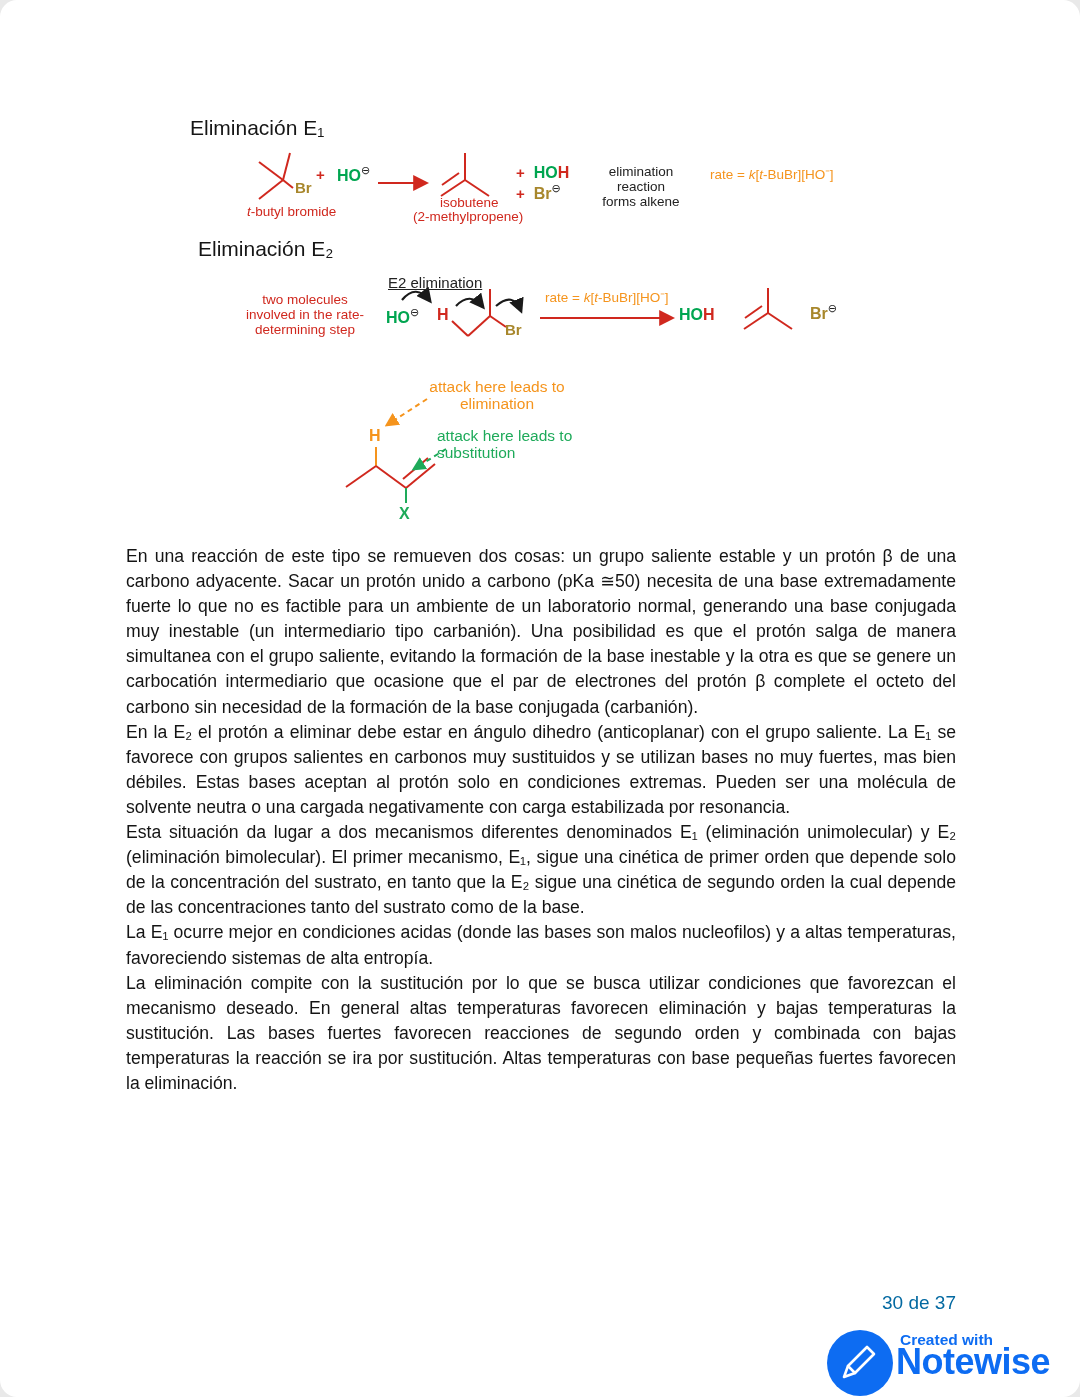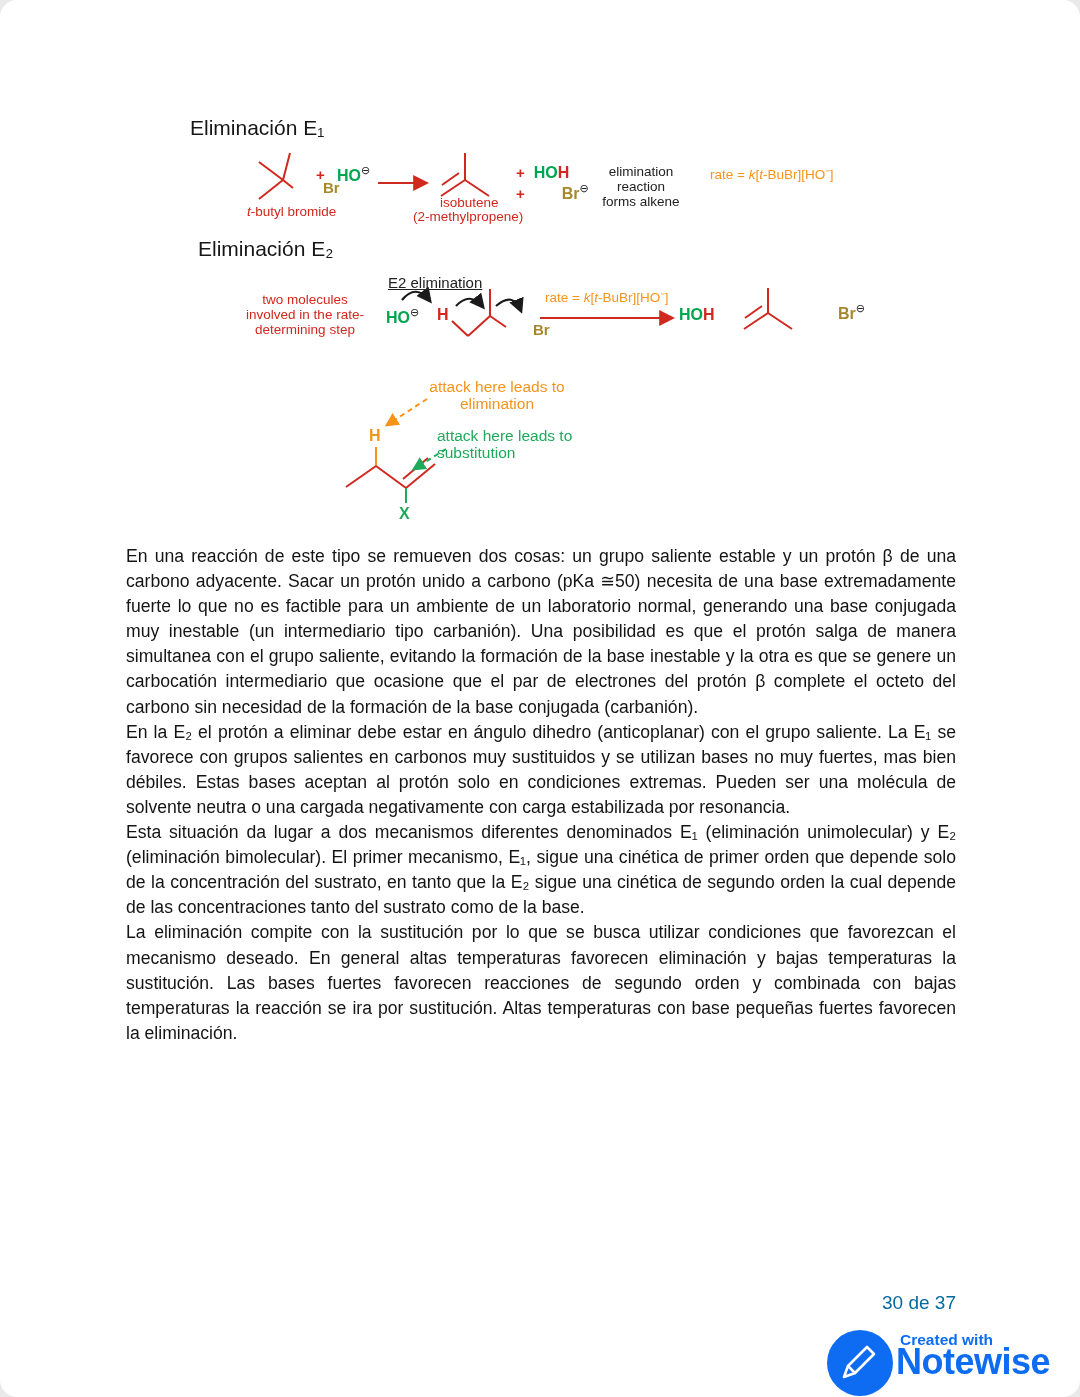--- a/index.html
+++ b/index.html
@@ -10,21 +10,21 @@
     font-family:"Liberation Sans", sans-serif;
     color:#111;
     overflow:hidden;
     margin:0 auto;
     border-radius:17px;
   }
   .lbl{position:absolute;white-space:nowrap;line-height:1.1;}
   .heading{font-size:21px;color:#161616;}
   .red{color:#d0281e;}
   .green{color:#00a550;font-weight:bold;}
-  .olive{color:#a8872c;font-weight:bold;margin-left:28px;}
+  .olive{color:#a8872c;font-weight:bold;}
   .orange{color:#f5941d;text-align:center;}
   .blacktxt{color:#222;}
   .atom{font-size:16px;font-weight:bold;}
   .small{font-size:13.5px;}
   .charge{font-size:11px;font-weight:normal;color:#222;position:relative;top:-1px;}
   .plus{color:#d0281e;font-size:15px;font-weight:bold;}
   .ratek{font-style:italic;}
   .center{text-align:center;}
   svg.overlay{position:absolute;left:0;top:0;pointer-events:none;}
   .bodytext{
@@ -168,20 +168,21 @@
   <div class="lbl" style="left:437px;top:427px;font-size:15.5px;white-space:normal;width:160px;color:#1eaa5a;">
     <span>attack here leads to</span><br><span>substitution</span>
   </div>
   <div class="lbl atom" style="left:369px;top:427px;color:#f5941d;">H</div>
   <div class="lbl atom" style="left:399px;top:505px;color:#1eaa5a;">X</div>
 
   <div class="bodytext">
     <p>En una reacción de este tipo se remueven dos cosas: un grupo saliente estable y un protón β de una carbono adyacente. Sacar un protón unido a carbono (pKa ≅50) necesita de una base extremadamente fuerte lo que no es factible para un ambiente de un laboratorio normal, generando una base conjugada muy inestable (un intermediario tipo carbanión). Una posibilidad es que el protón salga de manera simultanea con el grupo saliente, evitando la formación de la base inestable y la otra es que se genere un carbocatión intermediario que ocasione que el par de electrones del protón β complete el octeto del carbono sin necesidad de la formación de la base conjugada (carbanión).</p>
     <p>En la E₂ el protón a eliminar debe estar en ángulo dihedro (anticoplanar) con el grupo saliente. La E₁ se favorece con grupos salientes en carbonos muy sustituidos y se utilizan bases no muy fuertes, mas bien débiles. Estas bases aceptan al protón solo en condiciones extremas. Pueden ser una molécula de solvente neutra o una cargada negativamente con carga estabilizada por resonancia.</p>
     <p>Esta situación da lugar a dos mecanismos diferentes denominados E₁ (eliminación unimolecular) y E₂ (eliminación bimolecular). El primer mecanismo, E₁, sigue una cinética de primer orden que depende solo de la concentración del sustrato, en tanto que la E₂ sigue una cinética de segundo orden la cual depende de las concentraciones tanto del sustrato como de la base.</p>
+    <p>La E₁ ocurre mejor en condiciones acidas  (donde las bases son malos nucleofilos) y a altas temperaturas, favoreciendo sistemas de alta entropía.</p>
     <p>La eliminación compite con la sustitución por lo que se busca utilizar condiciones que favorezcan el mecanismo deseado. En general altas temperaturas favorecen eliminación y bajas temperaturas la sustitución. Las bases fuertes favorecen reacciones de segundo orden y combinada con bajas temperaturas la reacción se ira por sustitución. Altas temperaturas con base pequeñas fuertes favorecen la eliminación.</p>
   </div>
 
   <div class="pagenum">30 de 37</div>
 
   <div class="logo-circle">
     <svg width="66" height="66" viewBox="0 0 66 66">
       <g stroke="#ffffff" stroke-width="2.6" fill="none" stroke-linejoin="round" stroke-linecap="round">
         <path d="M40,17 L47,24 L28,43 L21,36 Z"></path>
         <path d="M21,36 L17,47 L28,43"></path>

